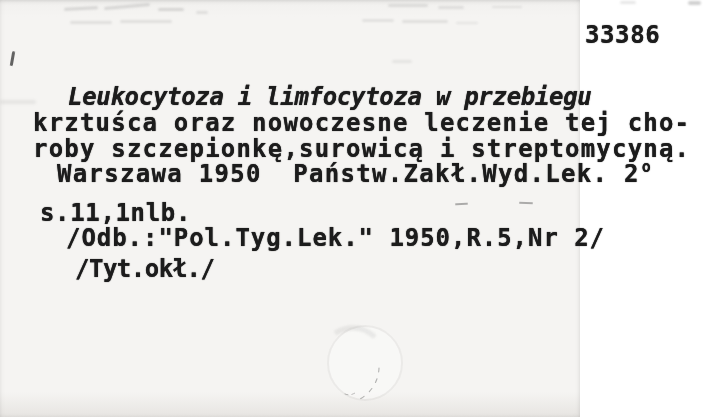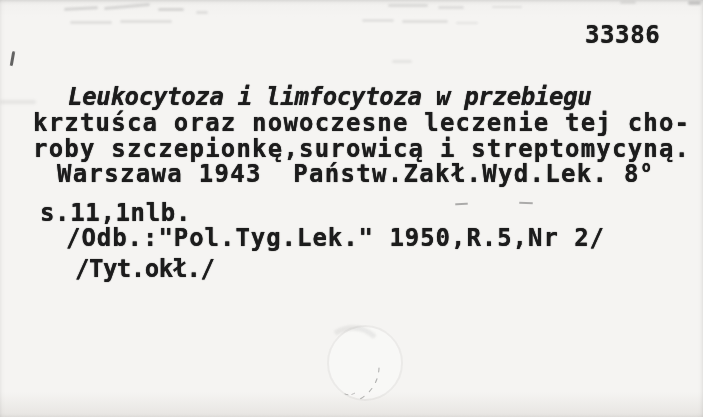--- a/index.html
+++ b/index.html
@@ -3,21 +3,21 @@
 <meta charset="utf-8">
 <style>
   html, body {
     margin: 0; padding: 0;
     width: 703px; height: 417px;
     overflow: hidden;
     background: #ffffff;
   }
   .card {
     position: relative;
-    width: 703px; height: 417px;
+    width: 580px; height: 417px;
     font-family: "DejaVu Sans Mono", "Liberation Mono", monospace;
     background:
       linear-gradient(180deg, #f1f0ee 0%, #f5f4f2 4%, #f5f4f2 94%, #e9e7e4 99%, #e2e0dd 100%);
     box-shadow:
       inset 0 3px 5px -3px rgba(80,80,80,0.25),
       inset -3px 0 6px -4px rgba(80,80,80,0.18),
       inset 3px 0 6px -4px rgba(80,80,80,0.12);
   }
   .line {
     position: absolute;
@@ -92,21 +92,21 @@
 
   <div class="pen-mark"></div>
 
   <div class="line" style="left:585px; top:23px; letter-spacing:0.6px;">33386</div>
 
 
   <div class="line" style="left:68px; top:85px; letter-spacing:-0.3px;font-style:italic;">Leukocytoza i limfocytoza w przebiegu</div>
   <div class="line" style="left:33px; top:111px; letter-spacing:1.2px;">krztuśca oraz nowoczesne leczenie tej cho-</div>
   <div class="line" style="left:33px; top:137px; letter-spacing:1.2px;text-align:center;">roby szczepionkę,surowicą i streptomycyną.</div>
 
-  <div class="line" style="left:57px; top:162px; letter-spacing:1.3px;"><span>Warszawa 1943  Państw.Zakł.Wyd.Lek. 8</span><span class="sup">o</span></div>
+  <div class="line" style="left:57px; top:162px; letter-spacing:1.3px;"><span>Warszawa 1950  Państw.Zakł.Wyd.Lek. 2</span><span class="sup">o</span></div>
 
   <div class="pencil-dash" style="left:455px; top:203px; width:13px; transform:rotate(-3deg);"></div>
   <div class="pencil-dash" style="left:519px; top:202px; width:14px; transform:rotate(2deg);"></div>
 
   <div class="line" style="left:40px; top:201px; letter-spacing:0.65px;">s.11,1nlb.</div>
 
   <div class="line" style="left:66px; top:226px; letter-spacing:0.95px;">/Odb.:"Pol.Tyg.Lek." 1950,R.5,Nr 2/</div>
 
   <div class="line" style="left:27px; top:257px; letter-spacing:-0.5px;margin-left:48px;">/Tyt.okł./</div>
 

